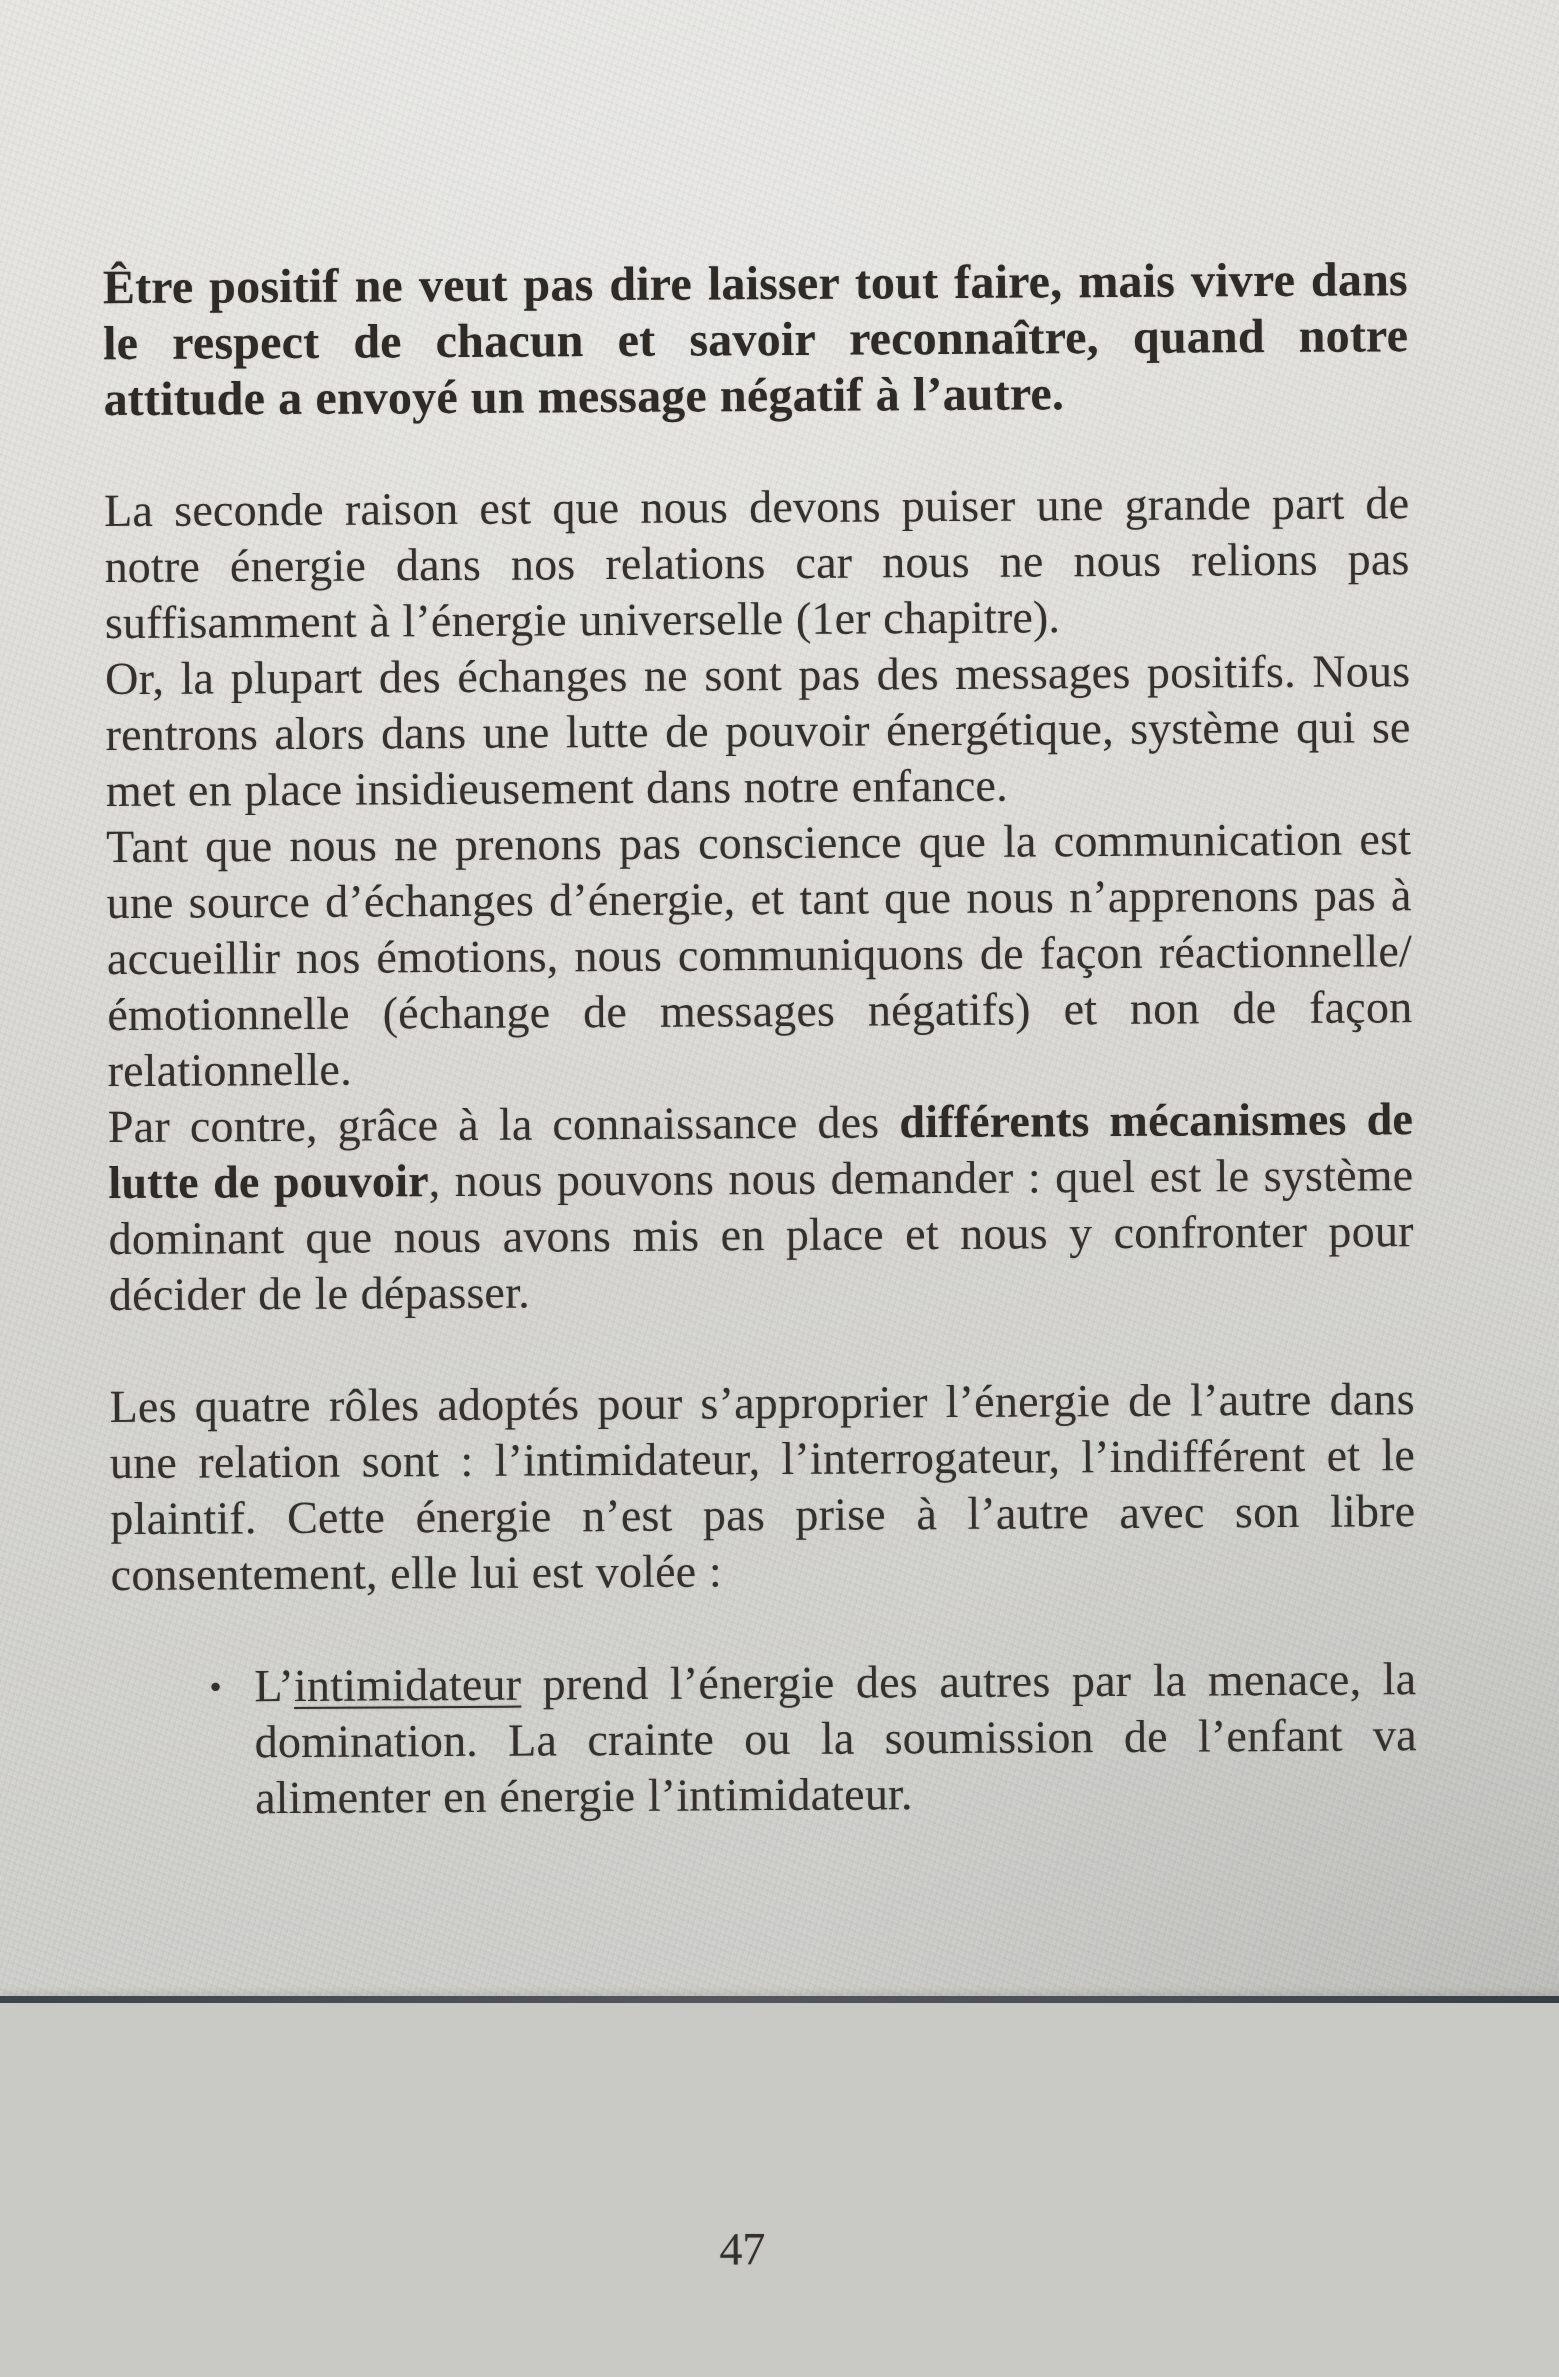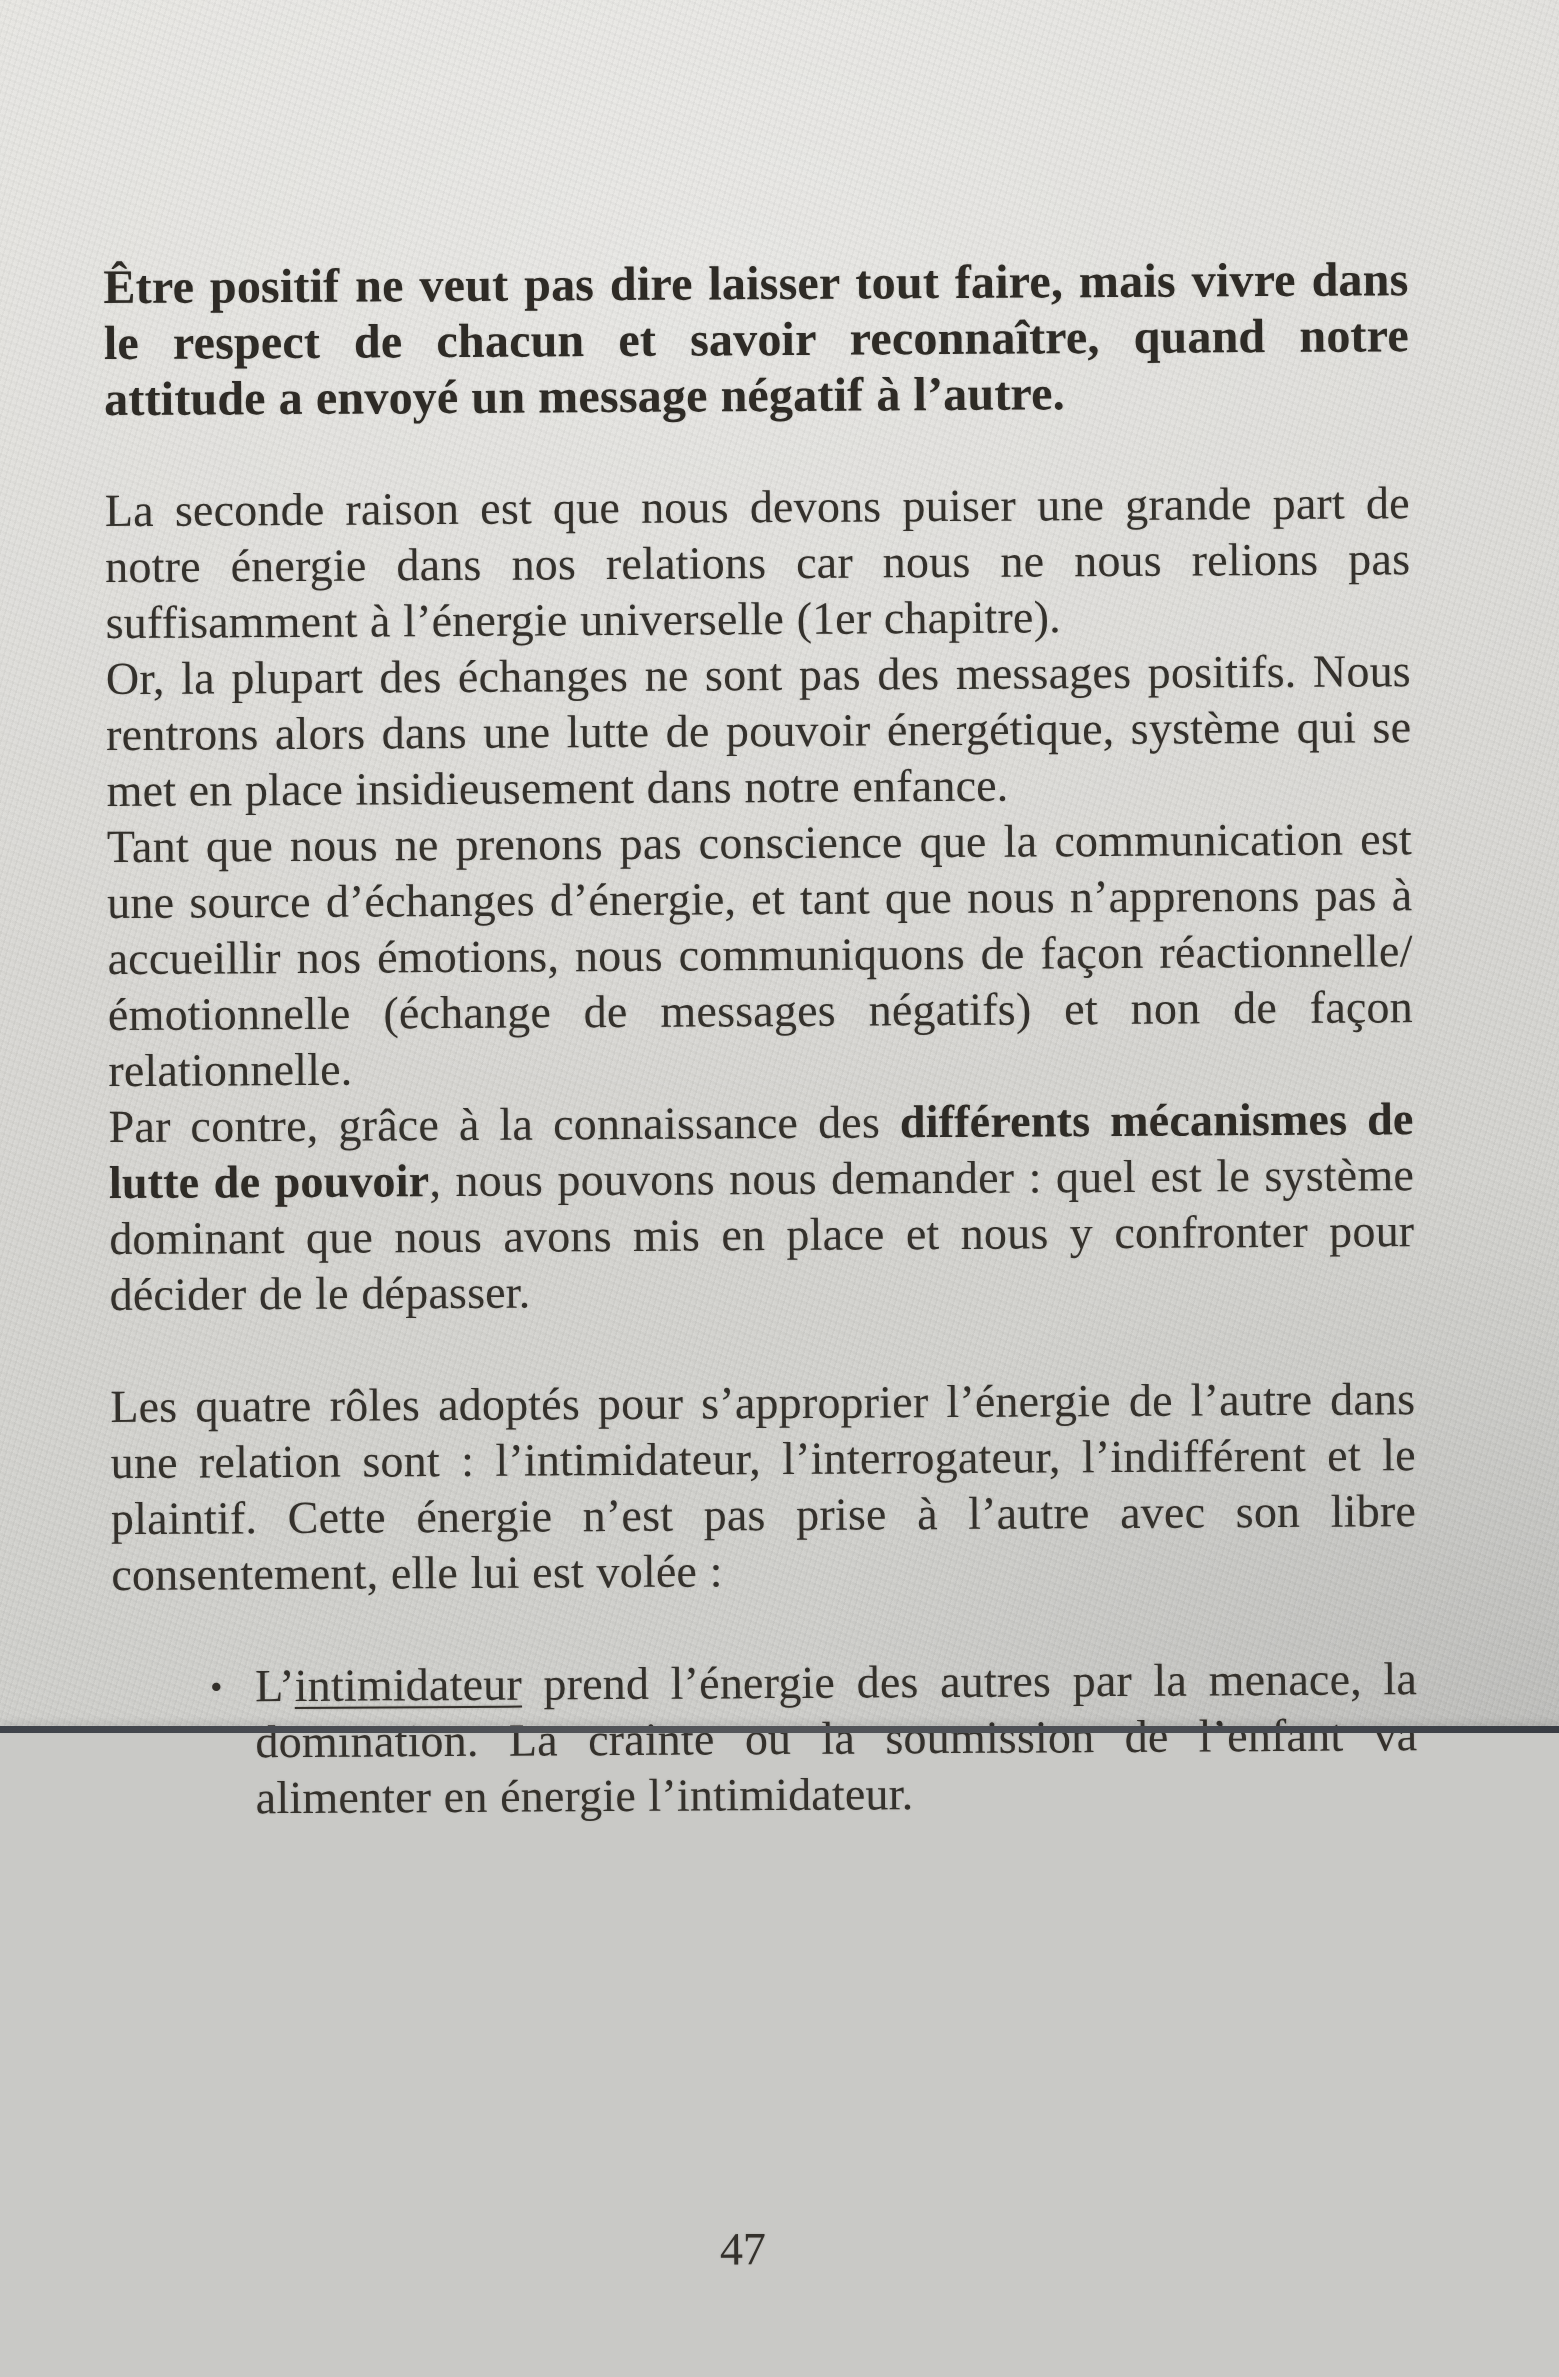--- a/index.html
+++ b/index.html
@@ -4,21 +4,21 @@
 <style>
   html, body { margin: 0; padding: 0; }
   body {
     width: 1560px; height: 2377px;
     overflow: hidden;
     background: #c9c9c6;
     font-family: "Liberation Serif", serif;
   }
   .page {
     position: relative;
-    width: 1560px; height: 1733px;
+    width: 1560px; height: 2003px;
     background:
       radial-gradient(ellipse 130% 80% at 45% 15%, rgba(255,255,255,0.28), rgba(255,255,255,0) 62%),
       radial-gradient(ellipse 90% 60% at 100% 100%, rgba(0,0,0,0.07), rgba(0,0,0,0) 55%),
       linear-gradient(170deg, #e4e3df 0%, #dcdbd7 28%, #d7d6d2 55%, #d0d0cc 82%, #cbcbc8 100%);
   }
   .grain {
     position: absolute; inset: 0; pointer-events: none;
     background-image:
       repeating-linear-gradient(107deg, rgba(255,255,255,0.045) 0 1.6px, rgba(0,0,0,0) 1.6px 4px, rgba(0,0,0,0.028) 4px 5.6px),
       repeating-linear-gradient(21deg, rgba(255,255,255,0.035) 0 2.4px, rgba(0,0,0,0) 2.4px 4.8px, rgba(0,0,0,0.02) 4.8px 7.2px);

